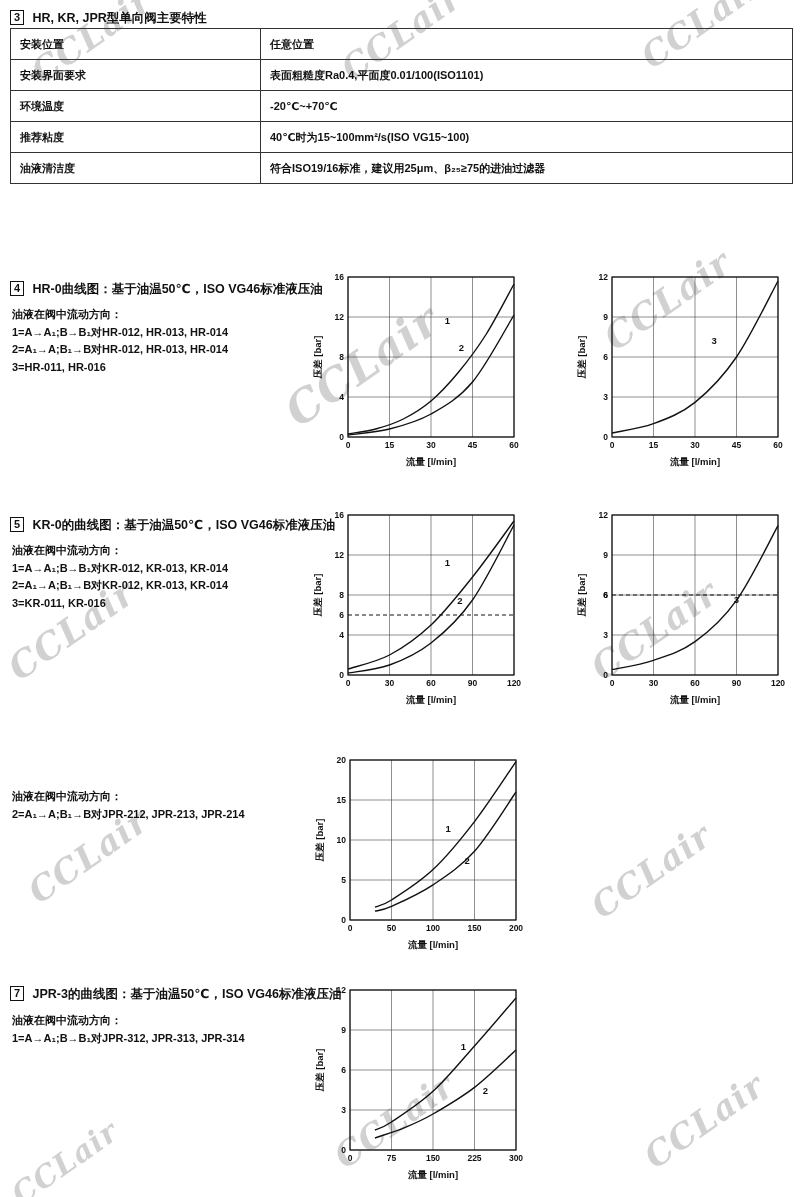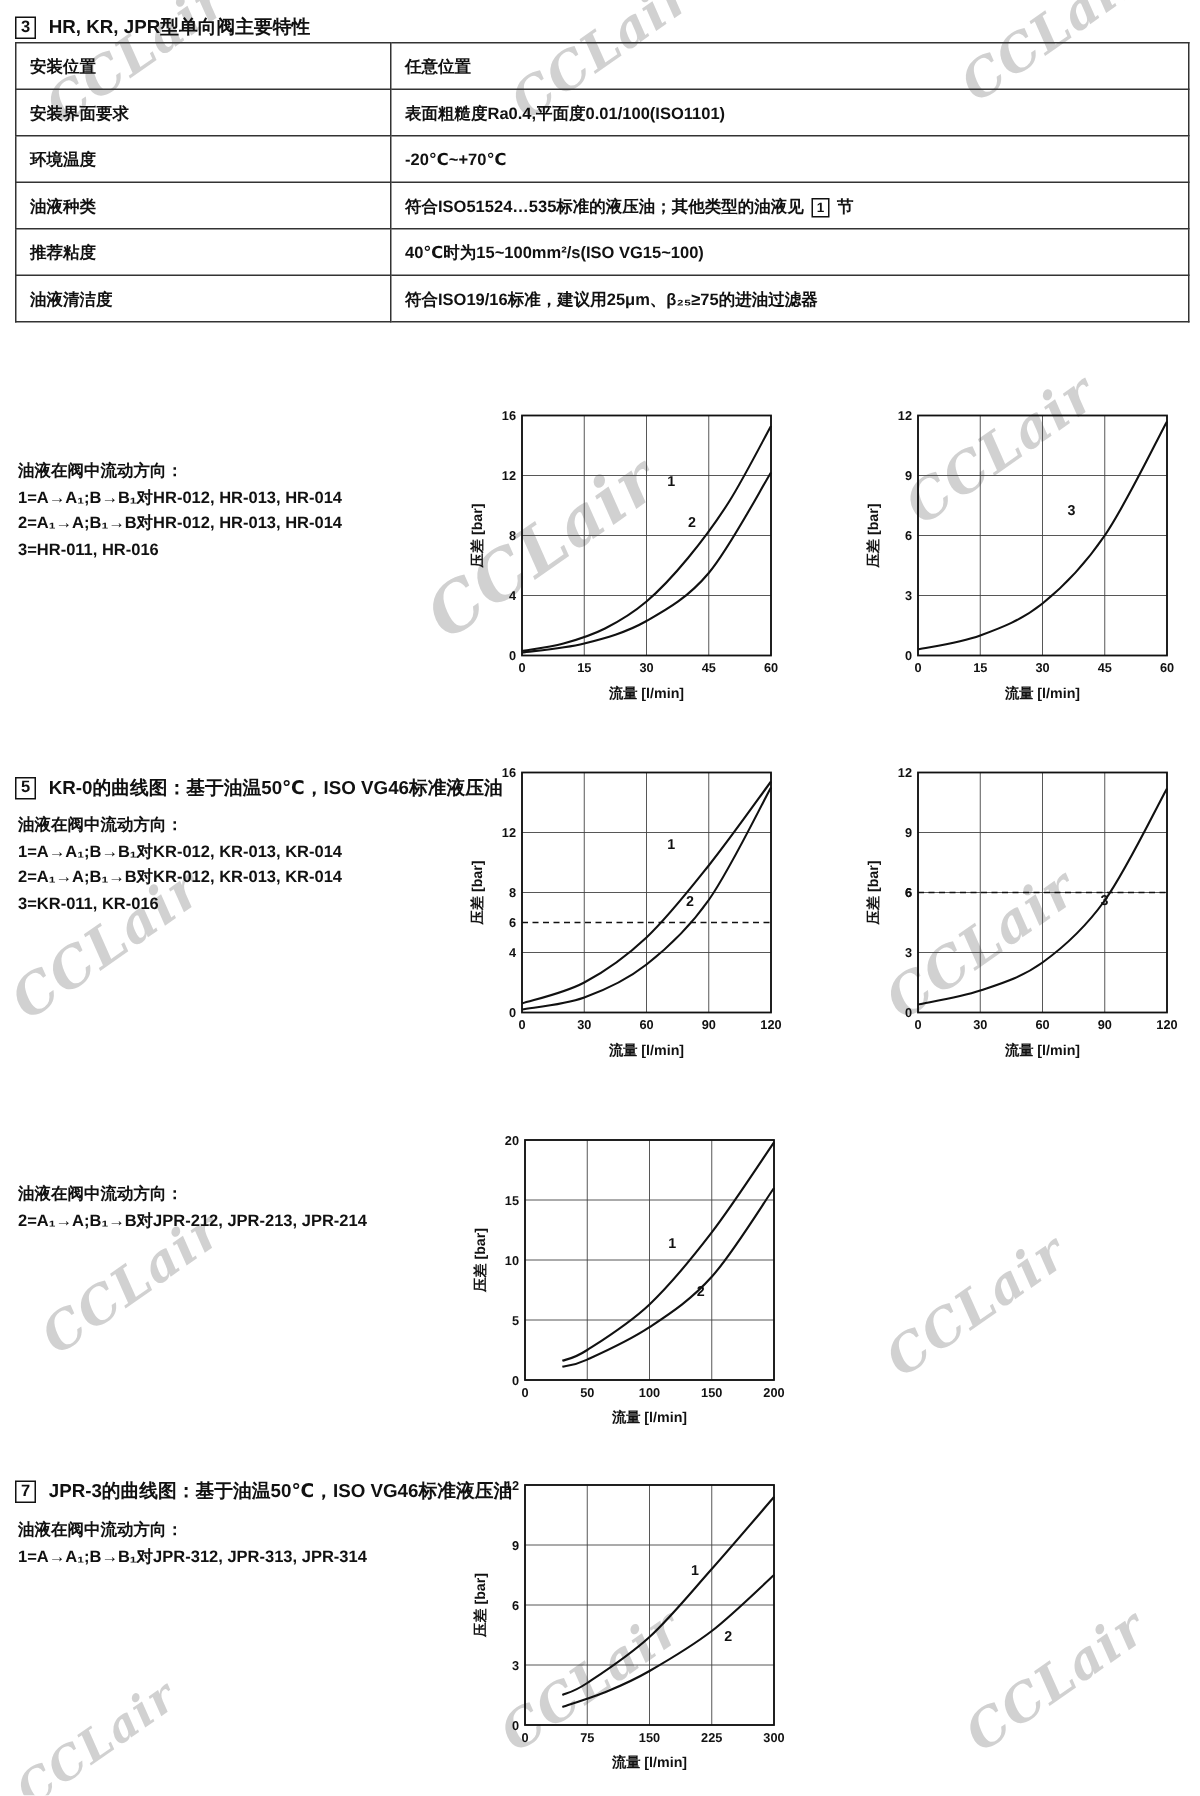--- a/index.html
+++ b/index.html
@@ -54,38 +54,34 @@
     </tr>
     <tr>
       <td class="c1">安装界面要求</td>
       <td>表面粗糙度Ra0.4,平面度0.01/100(ISO1101)</td>
     </tr>
     <tr>
       <td class="c1">环境温度</td>
       <td>-20℃~+70℃</td>
     </tr>
     <tr>
-      <td class="c1">油液种类</td>
-      <td>
-        <span>符合ISO51524…535标准的液压油；其他类型的油液见</span>
-        <span class="numbox small">1</span>
-        <span>节</span>
-      </td>
-    </tr>
-    <tr>
       <td class="c1">推荐粘度</td>
       <td>40℃时为15~100mm²/s(ISO VG15~100)</td>
     </tr>
     <tr>
       <td class="c1">油液清洁度</td>
       <td>符合ISO19/16标准，建议用25μm、β₂₅≥75的进油过滤器</td>
     </tr>
   </tbody>
     </table>
 
+  <div class="sec-head" style="left:10px;top:281px">
+    <span class="numbox">4</span>
+    <span>HR-0曲线图：基于油温50℃，ISO VG46标准液压油</span>
+  </div>
   <div class="sec-lines" style="left:12px;top:306px">
     <div>油液在阀中流动方向：</div>
     <div>1=A→A₁;B→B₁对HR-012, HR-013, HR-014</div>
     <div>2=A₁→A;B₁→B对HR-012, HR-013, HR-014</div>
     <div>3=HR-011, HR-016</div>
   </div>
   <div class="chart" style="left:312px;top:267px"><svg width="214" height="206">
         <line x1="36" y1="10" x2="36" y2="170" stroke="#444" stroke-width="0.6"></line>
         <text x="36" y="181" text-anchor="middle" class="tick">0</text>
         <line x1="77.5" y1="10" x2="77.5" y2="170" stroke="#444" stroke-width="0.6"></line>

